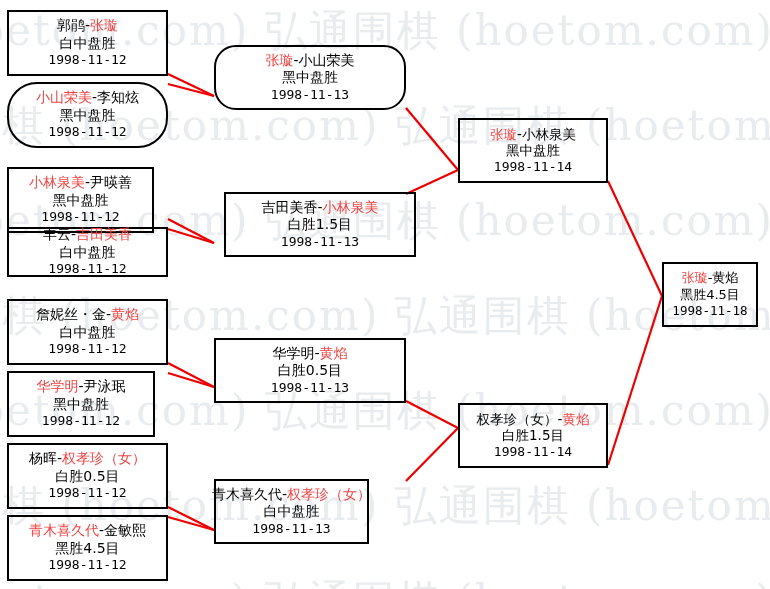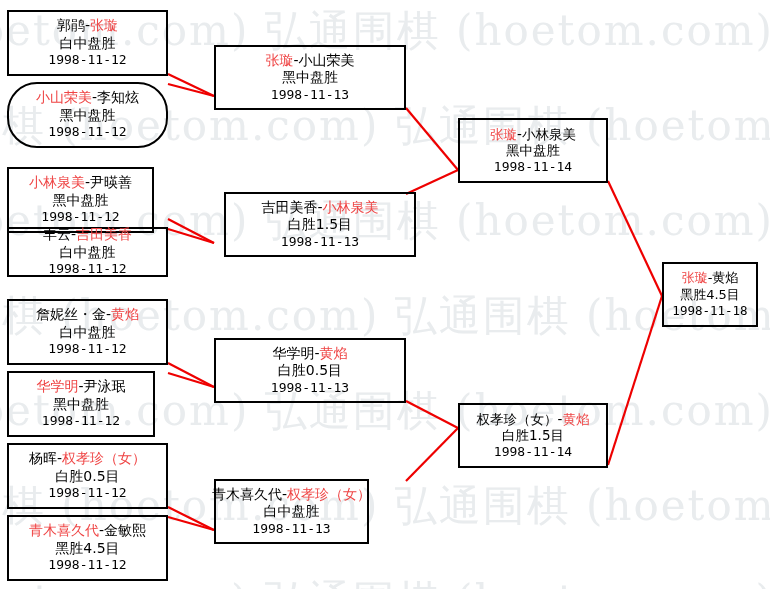--- a/index.html
+++ b/index.html
@@ -157,21 +157,21 @@
       <div class="match-box r1" style="left: 7px; top: 443px; width: 161px; height: 66px; border-color: rgb(0, 0, 0);">
         <div class="players"><span>杨晖</span><span class="sep">-</span><span class="win">权孝珍（女）</span></div>
         <div class="result">白胜0.5目</div>
         <div class="date">1998-11-12</div>
       </div>
       <div class="match-box r1" style="left: 7px; top: 515px; width: 161px; height: 66px; border-color: rgb(0, 0, 0);">
         <div class="players"><span class="win">青木喜久代</span><span class="sep">-</span><span>金敏熙</span></div>
         <div class="result">黑胜4.5目</div>
         <div class="date">1998-11-12</div>
       </div>
-      <div class="match-box r2" style="left: 214px; top: 45px; width: 192px; height: 65px; border-color: rgb(0, 0, 0);">
+      <div class="match-box r2" style="left: 214px; top: 45px; width: 192px; height: 65px; border-color: rgb(0, 0, 0); border-radius: 22px;">
         <div class="players"><span class="win">张璇</span><span class="sep">-</span><span>小山荣美</span></div>
         <div class="result">黑中盘胜</div>
         <div class="date">1998-11-13</div>
       </div>
       <div class="match-box r2" style="left: 224px; top: 192px; width: 192px; height: 65px; border-color: rgb(0, 0, 0);">
         <div class="players"><span>吉田美香</span><span class="sep">-</span><span class="win">小林泉美</span></div>
         <div class="result">白胜1.5目</div>
         <div class="date">1998-11-13</div>
       </div>
       <div class="match-box r2" style="left: 214px; top: 338px; width: 192px; height: 65px; border-color: rgb(0, 0, 0);">

